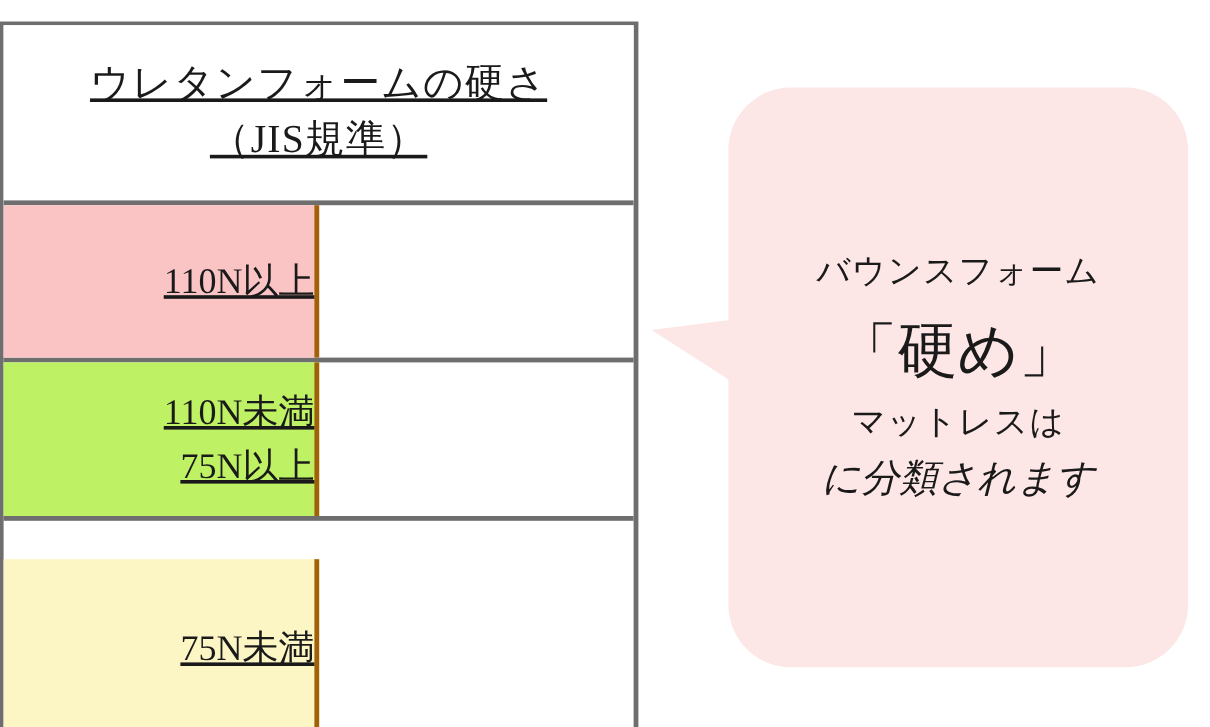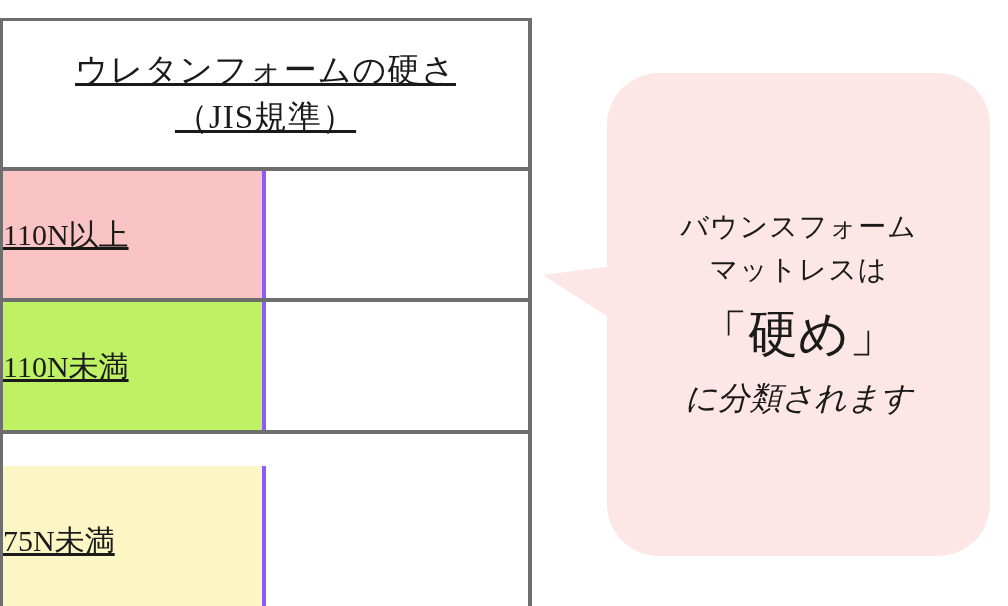--- a/index.html
+++ b/index.html
@@ -58,24 +58,24 @@
   .tbl-row:last-child {
     border-bottom: none;
   }
   .row-1 { height: 146px; }
   .row-2 { height: 146px; }
   .row-3 { height: 167px; margin-top: 32px; }
 
   .cell-left {
     width: 263px;
     box-sizing: border-box;
-    border-right: 4px solid #8b5cf6;
+    border-right: 4px solid #a16207;
     display: flex;
     flex-direction: column;
-    align-items: flex-start;
+    align-items: flex-end;
     justify-content: center;
     font-size: 30px;
     line-height: 1.5;
     white-space: nowrap;
   }
   .cell-right {
     flex: 1;
     box-sizing: border-box;
     background: #ffffff;
     display: flex;
@@ -140,33 +140,34 @@
 
   <div class="tbl-row row-1">
     <div class="cell-left" style="background:#fac4c4">
       <span>110N以上</span>
     </div>
   </div>
 
   <div class="tbl-row row-2">
     <div class="cell-left" style="background:#bef264">
       <span>110N未満</span>
+      <span>75N以上</span>
     </div>
   </div>
 
   <div class="tbl-row row-3">
     <div class="cell-left" style="background:#fcf5c4">
       <span>75N未満</span>
     </div>
   </div>
 
 </div>
 
 <svg id="bubble-tail" viewBox="0 0 70 62" width="70" height="62">
   <polygon points="0,17 70,8 70,62" fill="#fde6e6"></polygon>
 </svg>
 
 <div id="speech-bubble">
   <div class="bubble-line">バウンスフォーム</div>
+  <div class="bubble-line emphasis">「硬め」</div>
   <div class="bubble-line">マットレスは</div>
-  <div class="bubble-line emphasis">「硬め」</div>
   <div class="bubble-line small">に分類されます</div>
 </div>
 
 </body></html>

